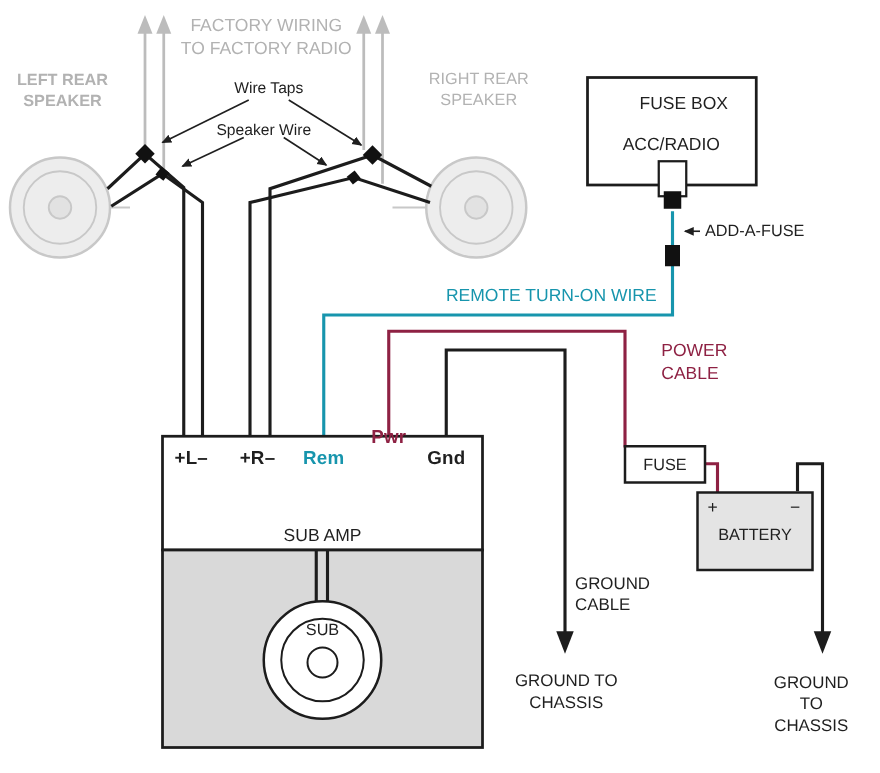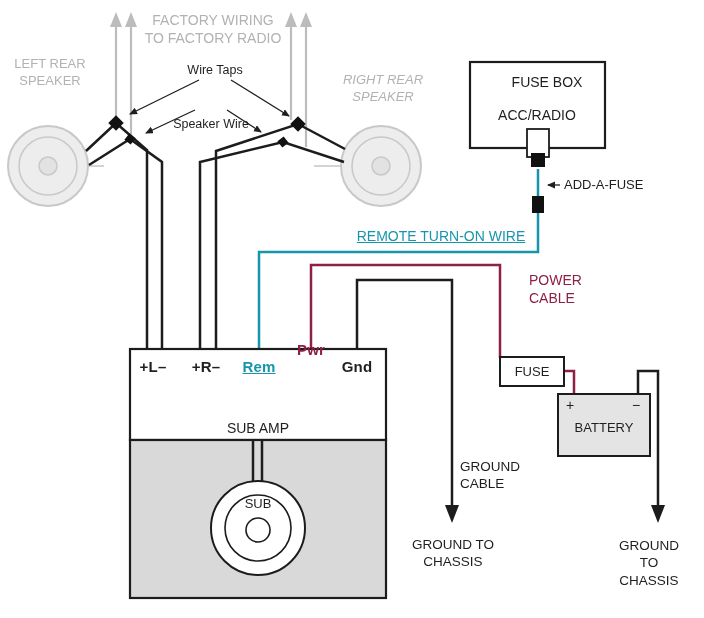--- a/index.html
+++ b/index.html
@@ -3,21 +3,21 @@
 <meta charset="utf-8">
 <style>
   * { margin:0; padding:0; box-sizing:border-box; }
   html,body { background:#ffffff; }
   body { font-family:"Liberation Sans", sans-serif; }
   .stage { position:relative; width:704px; height:618px; background:#fff; overflow:hidden; }
   .stage svg { position:absolute; left:0; top:0; }
   .lbl { position:absolute; color:#1f1f1f; font-size:13px; line-height:1.28; white-space:pre-line; }
   .center { transform:translateX(-50%); text-align:center; }
   .gray { color:#b2b2b2; }
-  .teal { color:#1795ad;text-decoration:underline; }
+  .teal { color:#1795ad; }
   .maroon { color:#8e2143; }
   .s12 { font-size:12.5px; }
   .s14 { font-size:14px; }
   .s135 { font-size:13.5px; }
   .term { font-size:15px; font-weight:600; letter-spacing:.2px; }
 </style>
 </head>
 <body>
 
 <div class="stage">
@@ -100,26 +100,26 @@
       <line x1="199" y1="80" x2="130" y2="114" marker-end="url(#arrSmall)"></line>
       <line x1="231" y1="80" x2="289" y2="116" marker-end="url(#arrSmall)"></line>
       <line x1="195" y1="110" x2="146" y2="133" marker-end="url(#arrSmall)"></line>
       <line x1="227" y1="110" x2="261" y2="132" marker-end="url(#arrSmall)"></line>
       <line x1="560" y1="185" x2="548" y2="185" marker-end="url(#arrSmall)"></line>
     </g>
   </svg>
 
   <div class="lbl center gray s14" style="left:213px; top:12px;">FACTORY WIRING
 TO FACTORY RADIO</div>
-  <div class="lbl center gray" style="left:50px; top:56px;">LEFT REAR
+  <div class="lbl center gray" style="left:50px; top:56px;font-weight:bold;">LEFT REAR
 SPEAKER</div>
-  <div class="lbl center gray" style="left:383px; top:72px;font-style:italic;">RIGHT REAR
+  <div class="lbl center gray" style="left:383px; top:55px;">RIGHT REAR
 SPEAKER</div>
   <div class="lbl center s12" style="left:215px; top:62px;">Wire Taps</div>
-  <div class="lbl center s12" style="left:211px; top:96px;margin-top:20px;">Speaker Wire</div>
+  <div class="lbl center s12" style="left:211px; top:96px;">Speaker Wire</div>
 
   <div class="lbl center s14" style="left:537px; top:74px;margin-left:10px;">FUSE BOX</div>
   <div class="lbl center s14" style="left:537px; top:107px;">ACC/RADIO</div>
   <div class="lbl" style="left:564px; top:177px;">ADD-A-FUSE</div>
 
   <div class="lbl center teal s14" style="left:441px; top:228px;">REMOTE TURN-ON WIRE</div>
   <div class="lbl maroon s14" style="left:506px; top:272px;margin-left:23px;">POWER
 CABLE</div>
 
   <div class="lbl center" style="left:532px; top:364px;">FUSE</div>

